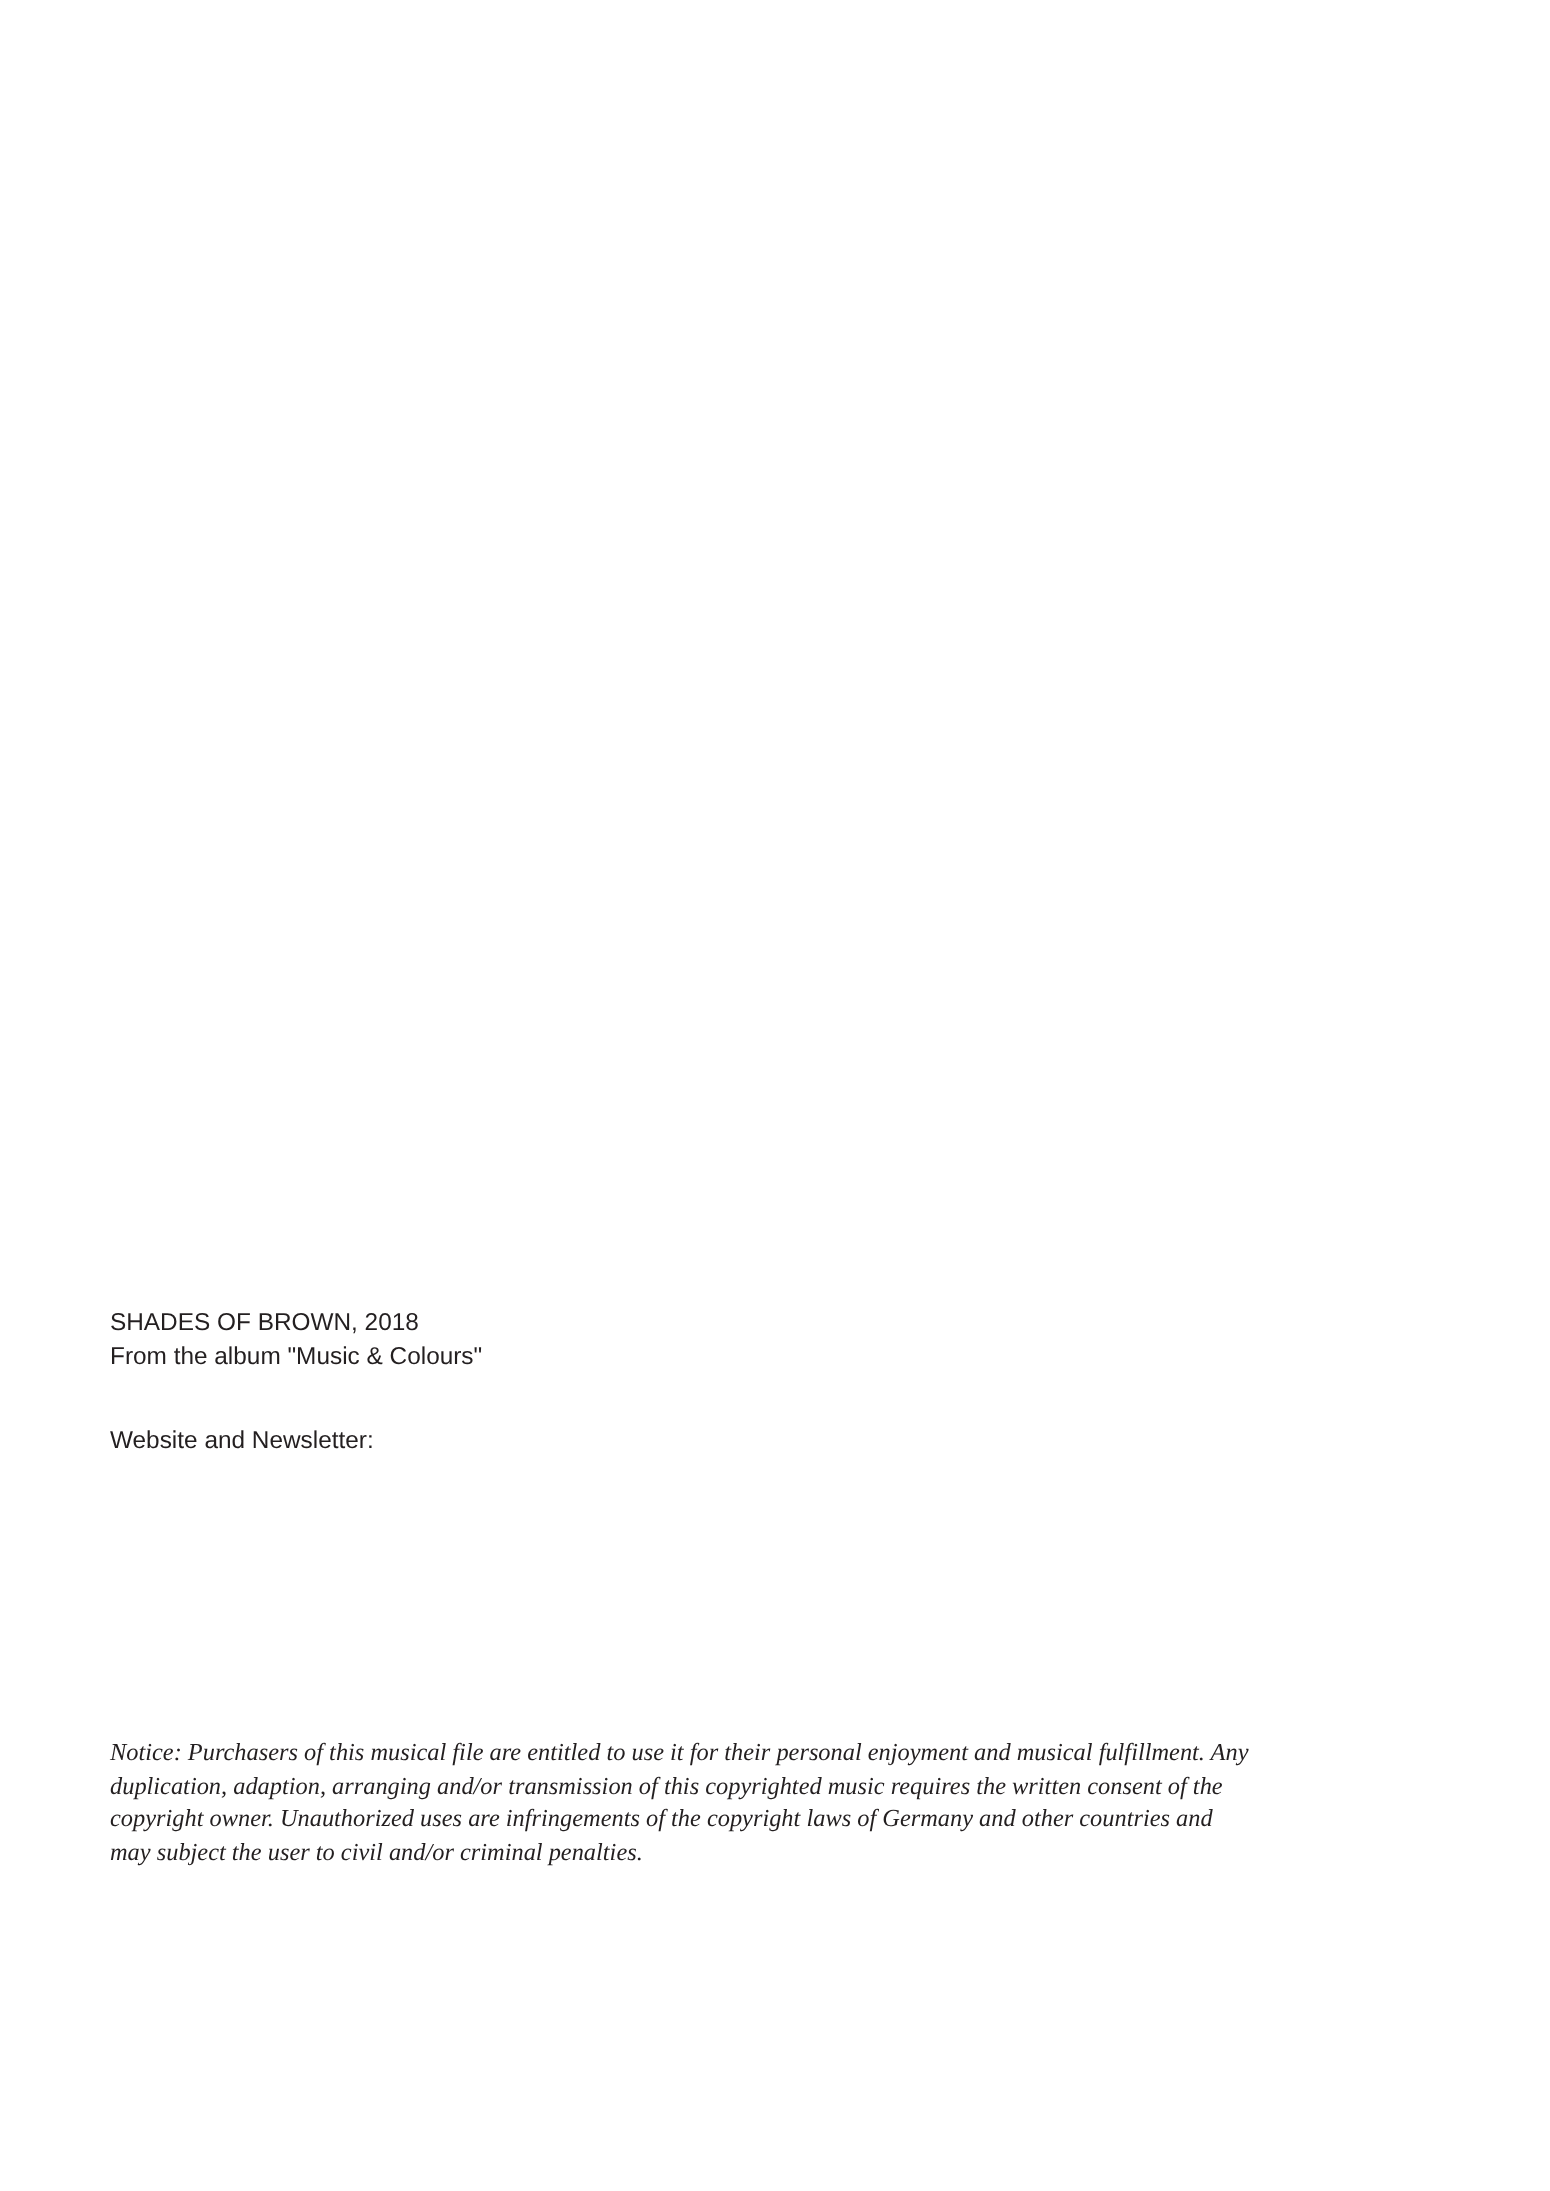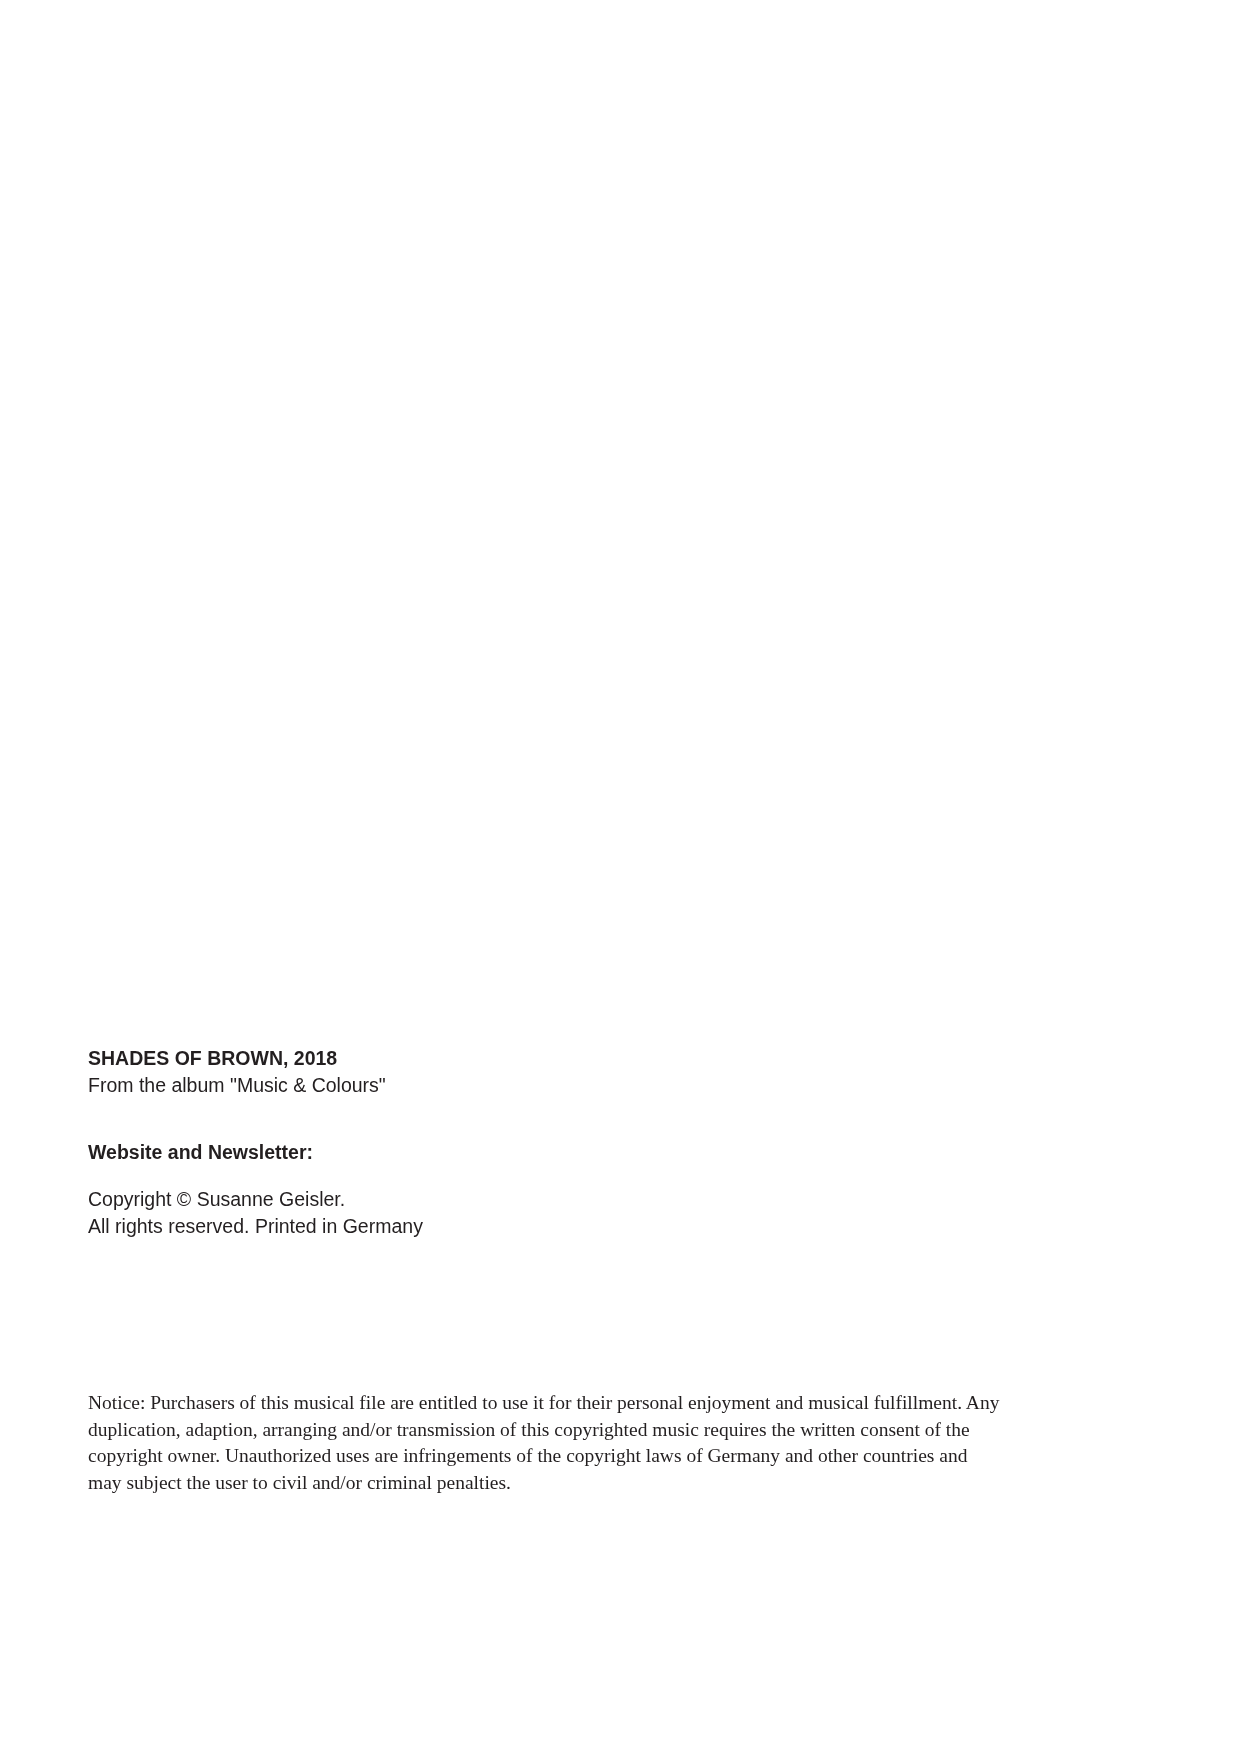--- a/index.html
+++ b/index.html
@@ -23,41 +23,42 @@
     top: 1045px;
     width: 1000px;
   }
   .line {
     font-size: 19.5px;
     line-height: 27px;
     color: #231f20;
     white-space: pre-wrap;
   }
   .line.bold {
-    font-weight: bold;
+    font-weight: normal;
   }
   .block {
     margin-bottom: 0;
   }
   .gap {
     height: 20px;
   }
   .notice {
     position: absolute;
     left: 88px;
     top: 1390px;
     width: 915px;
     font-family: "Liberation Serif", serif;
     font-size: 19.5px;
     line-height: 26.5px;
     color: #231f20;
     text-align: left;
   }
   .notice p {
     margin: 0;
+    font-style: italic;
   }
 </style>
 </head>
 <body>
 
 <div class="page">
 
   <div class="colophon">
 
     <div class="block">
@@ -69,24 +70,20 @@
 
 
     <div class="gap"></div>
 
     <div class="block">
       <div class="line bold">Website and Newsletter:</div>
     </div>
 
     <div class="gap"></div>
 
-    <div class="block">
-      <div class="line">Copyright © Susanne Geisler.</div>
-      <div class="line">All rights reserved. Printed in Germany</div>
-    </div>
 
   </div>
 
   <div class="notice">
     <p>Notice: Purchasers of this musical file are entitled to use it for their personal enjoyment and musical fulfillment. Any duplication, adaption, arranging and/or transmission of this copyrighted music requires the written consent of the copyright owner. Unauthorized uses are infringements of the copyright laws of Germany and other countries and may subject the user to civil and/or criminal penalties.</p>
   </div>
 
 </div>
 
 </body></html>

